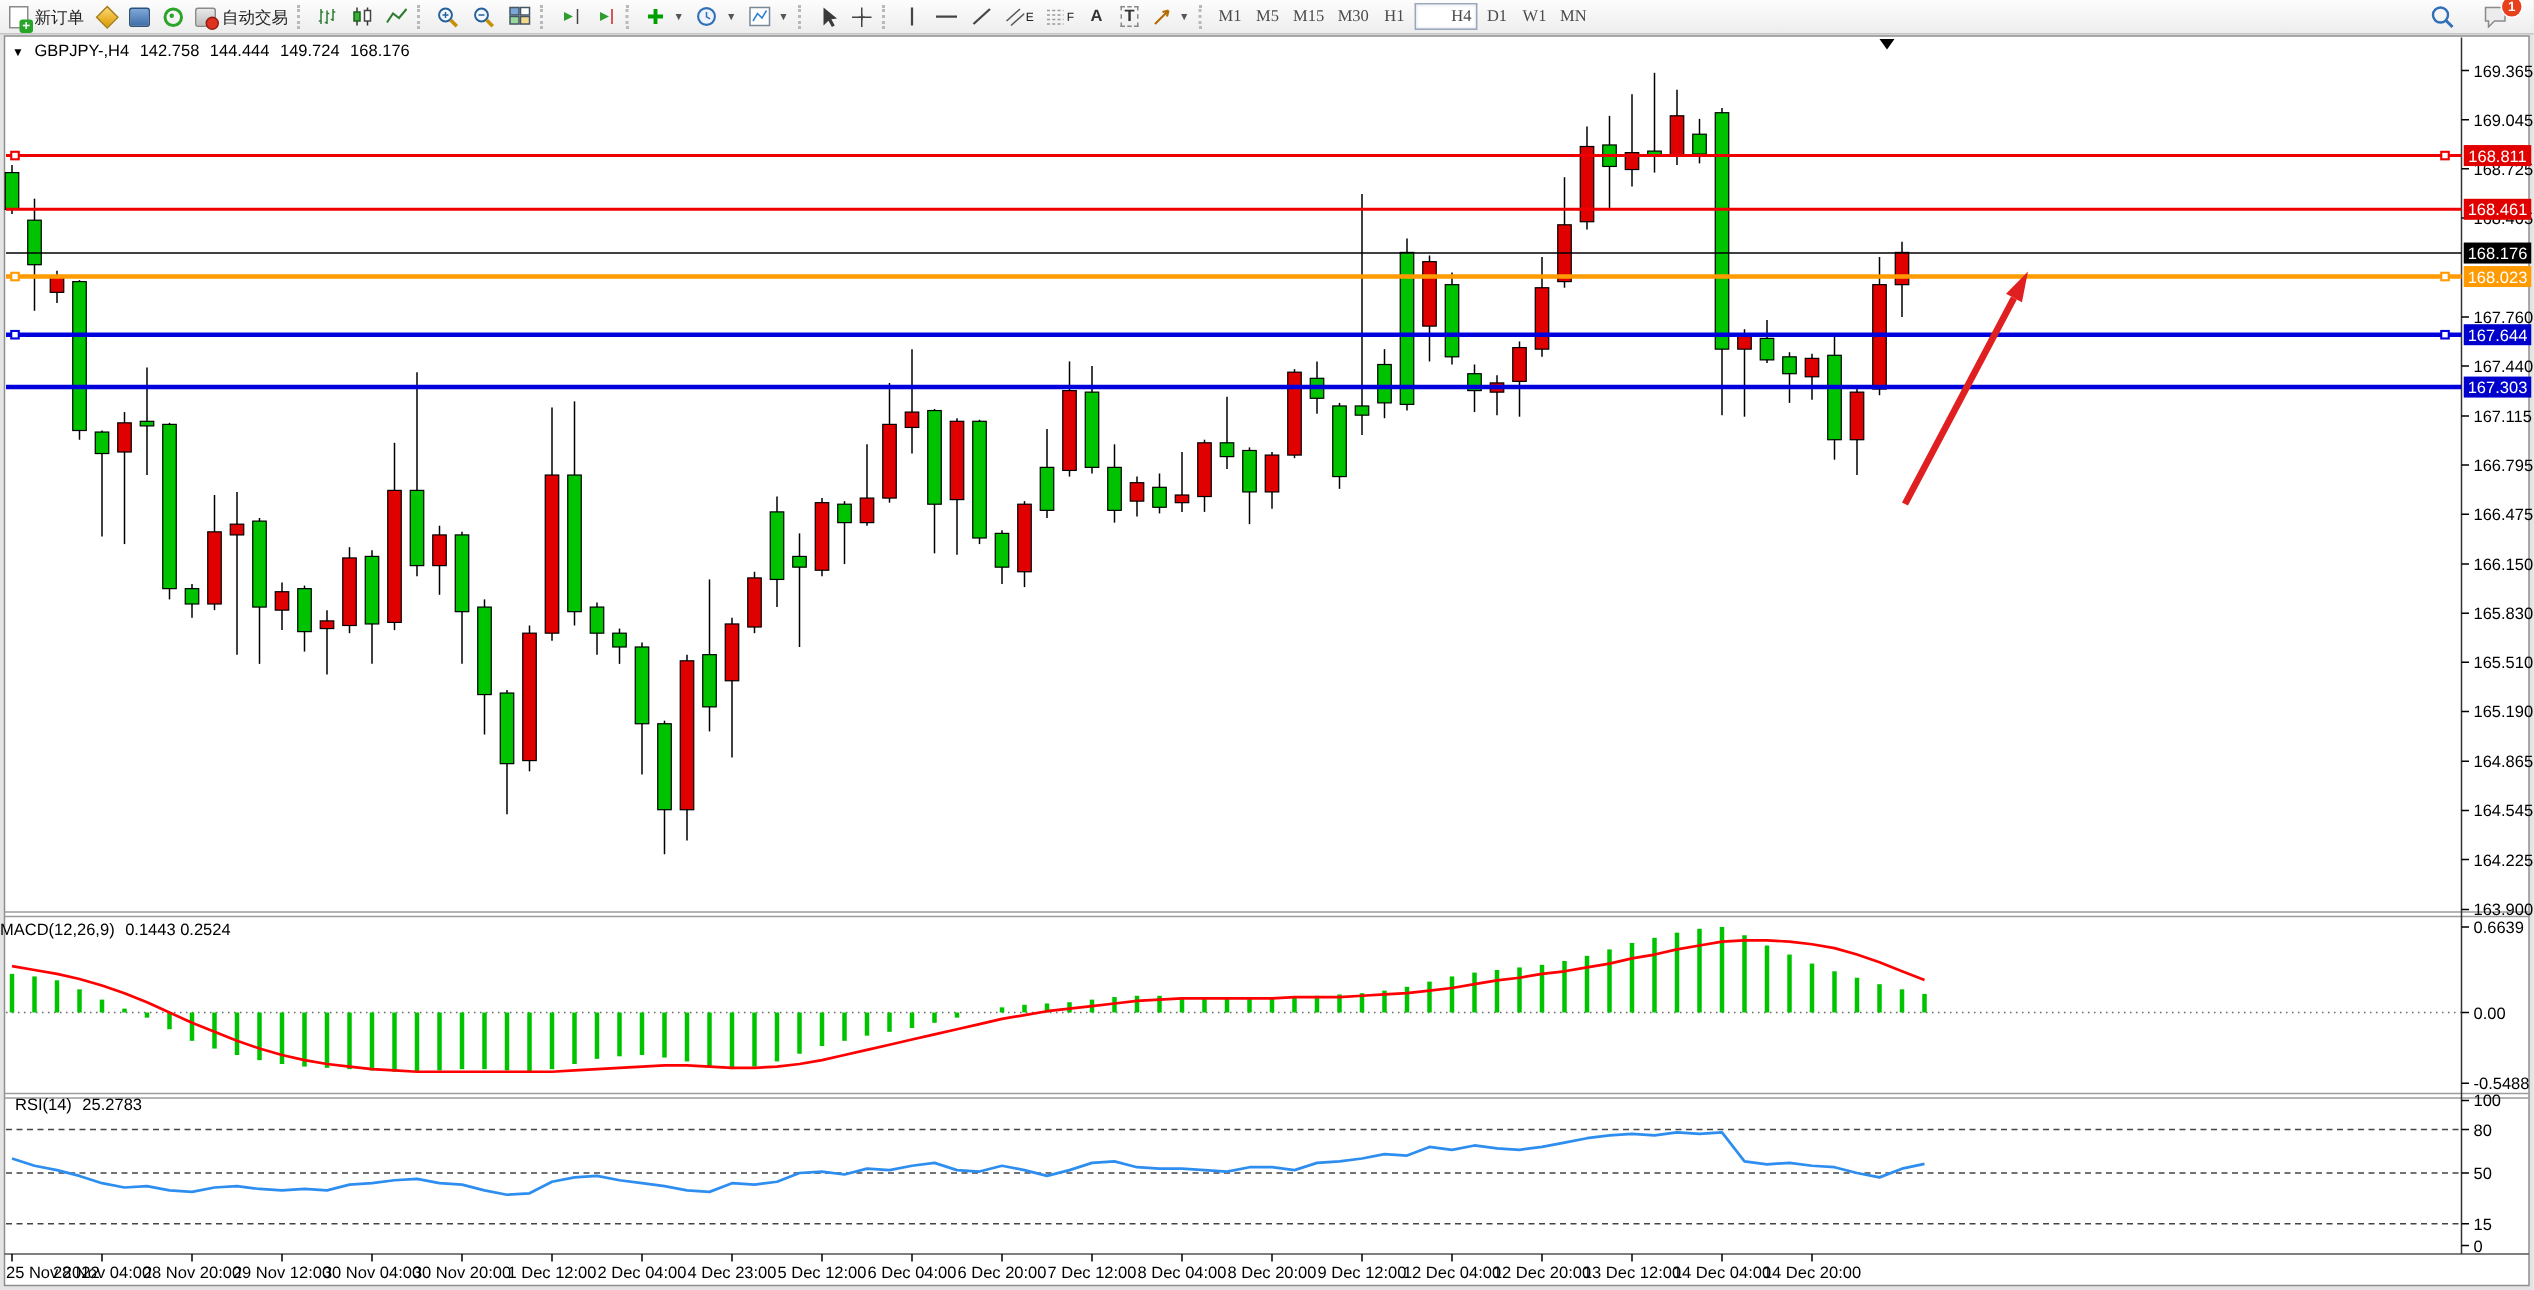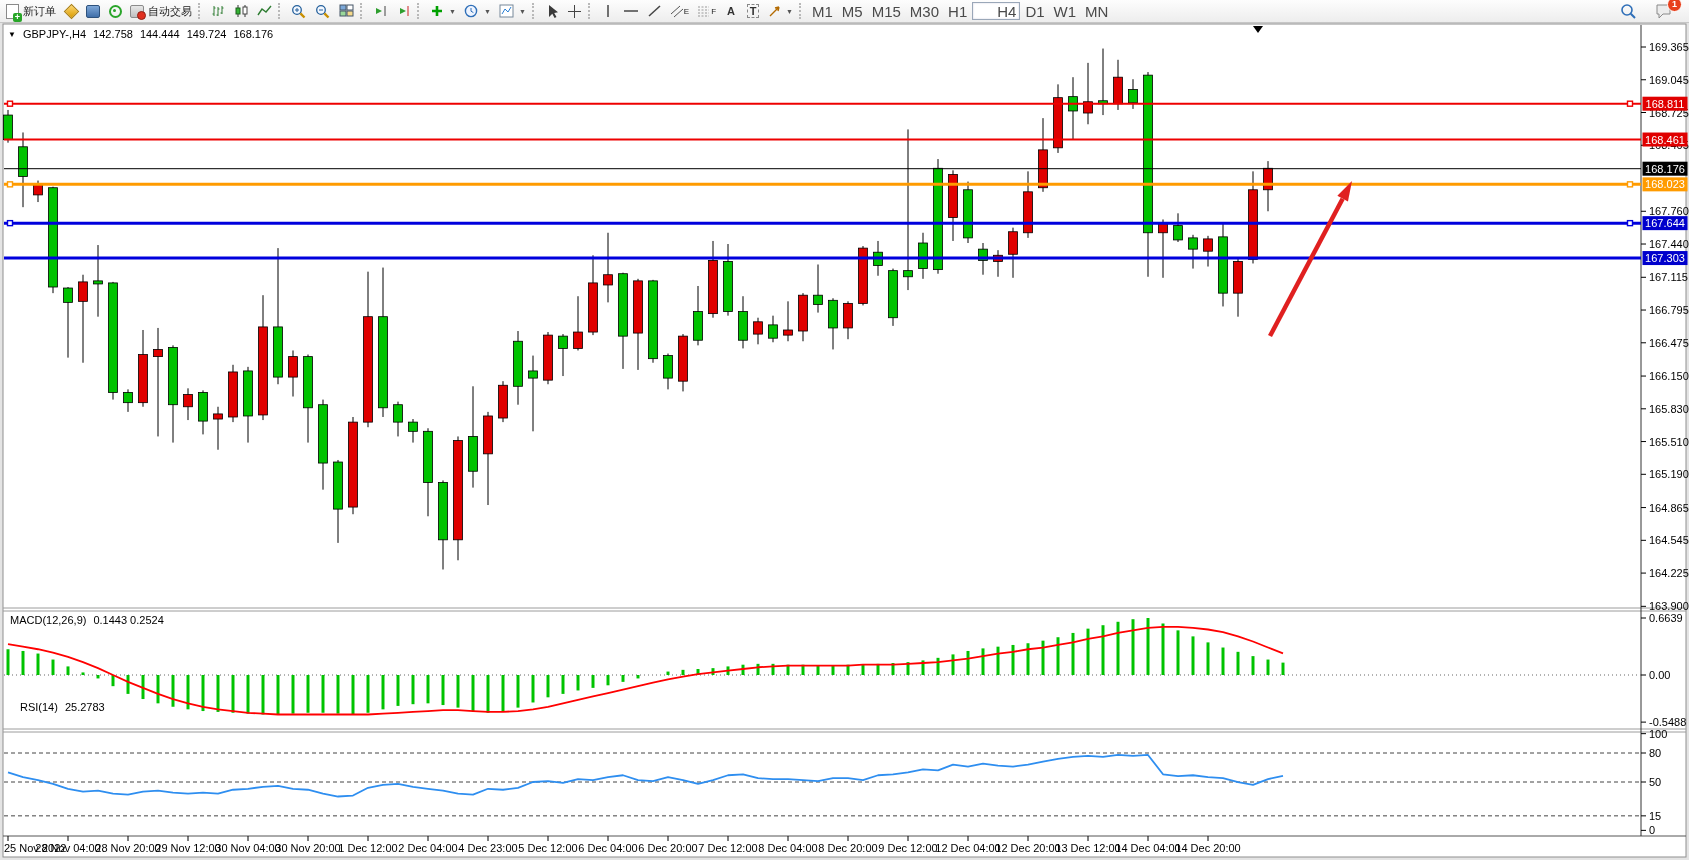--- a/index.html
+++ b/index.html
@@ -6,21 +6,21 @@
     font-family:"Liberation Sans","DejaVu Sans",sans-serif;font-size:11px;color:#000;}
   
   .toolbar{position:absolute;left:0;top:0;width:1689px;height:23px;
     background:linear-gradient(#fdfdfd,#ededed);border-bottom:1px solid #c6c6c6;
     display:flex;align-items:center;padding:0 2px;box-sizing:border-box;}
   .grip{width:3px;height:16px;border-left:2px dotted #b9b9b9;margin:0 4px 0 2px;}
   .tb{height:20px;min-width:22px;display:flex;align-items:center;justify-content:center;gap:4px;
     background:transparent;border:1px solid transparent;border-radius:2px;padding:0 3px;cursor:default;
     font-family:inherit;font-size:11px;color:#222;}
   .tf{height:18px;min-width:24px;display:flex;align-items:center;justify-content:center;
-    border:1px solid transparent;background:transparent;color:#4a4a4a;font-size:15px;font-family:Liberation Sans, sans-serif;padding:0 3px;}
+    border:1px solid transparent;background:transparent;color:#4a4a4a;font-size:11px;font-family:Liberation Serif, serif;padding:0 3px;}
   .tf.active{background:#fff;border:1px solid #9aa7b8;box-shadow:inset 0 0 2px #ccd;padding-left:24px;}
   .dd{font-size:7px;color:#555;margin-left:1px;}
   .cjk{letter-spacing:0;font-family:Liberation Mono, monospace;}
   
   .ic-doc{position:relative;width:11px;height:13px;background:#fff;border:1px solid #8a8a8a;display:inline-block;}
   .ic-doc i{position:absolute;right:-4px;bottom:-4px;width:9px;height:9px;background:#27a527;color:#fff;
     font-style:normal;font-weight:bold;font-size:9px;line-height:9px;text-align:center;border-radius:2px;}
   .ic-diamond{width:9px;height:9px;background:linear-gradient(135deg,#ffd76e,#d99b00);border:1px solid #a97d10;transform:rotate(45deg);display:inline-block;}
   .ic-blue{width:12px;height:11px;background:linear-gradient(#7fa8d9,#3f6ea8);border:1px solid #2d517c;border-radius:2px;display:inline-block;}
   .ic-signal{width:9px;height:9px;border:2px solid #2aa52a;border-radius:50%;display:inline-block;position:relative;}
@@ -636,22 +636,22 @@
 
   <div class="hudtext infobar" style="left:8px;top:28px;">
     <span class="tri">▼</span>
     <b>GBPJPY-,H4</b>
     <b>142.758</b>
     <b>144.444</b>
     <b>149.724</b>
     <b>168.176</b>
   </div>
 
-  <div class="hudtext infobar" style="left:10px;top:614px;text-align:center;">
+  <div class="hudtext infobar" style="left:0;top:614px;text-align:center;">
     <b>MACD(12,26,9)</b>
     <b>0.1443 0.2524</b>
   </div>
 
-  <div class="hudtext infobar" style="left:10px;top:701px;margin-left:10px;">
+  <div class="hudtext infobar" style="left:10px;top:731px;">
     <b>RSI(14)</b>
     <b>25.2783</b>
   </div>
 </div>
 
 </body></html>

